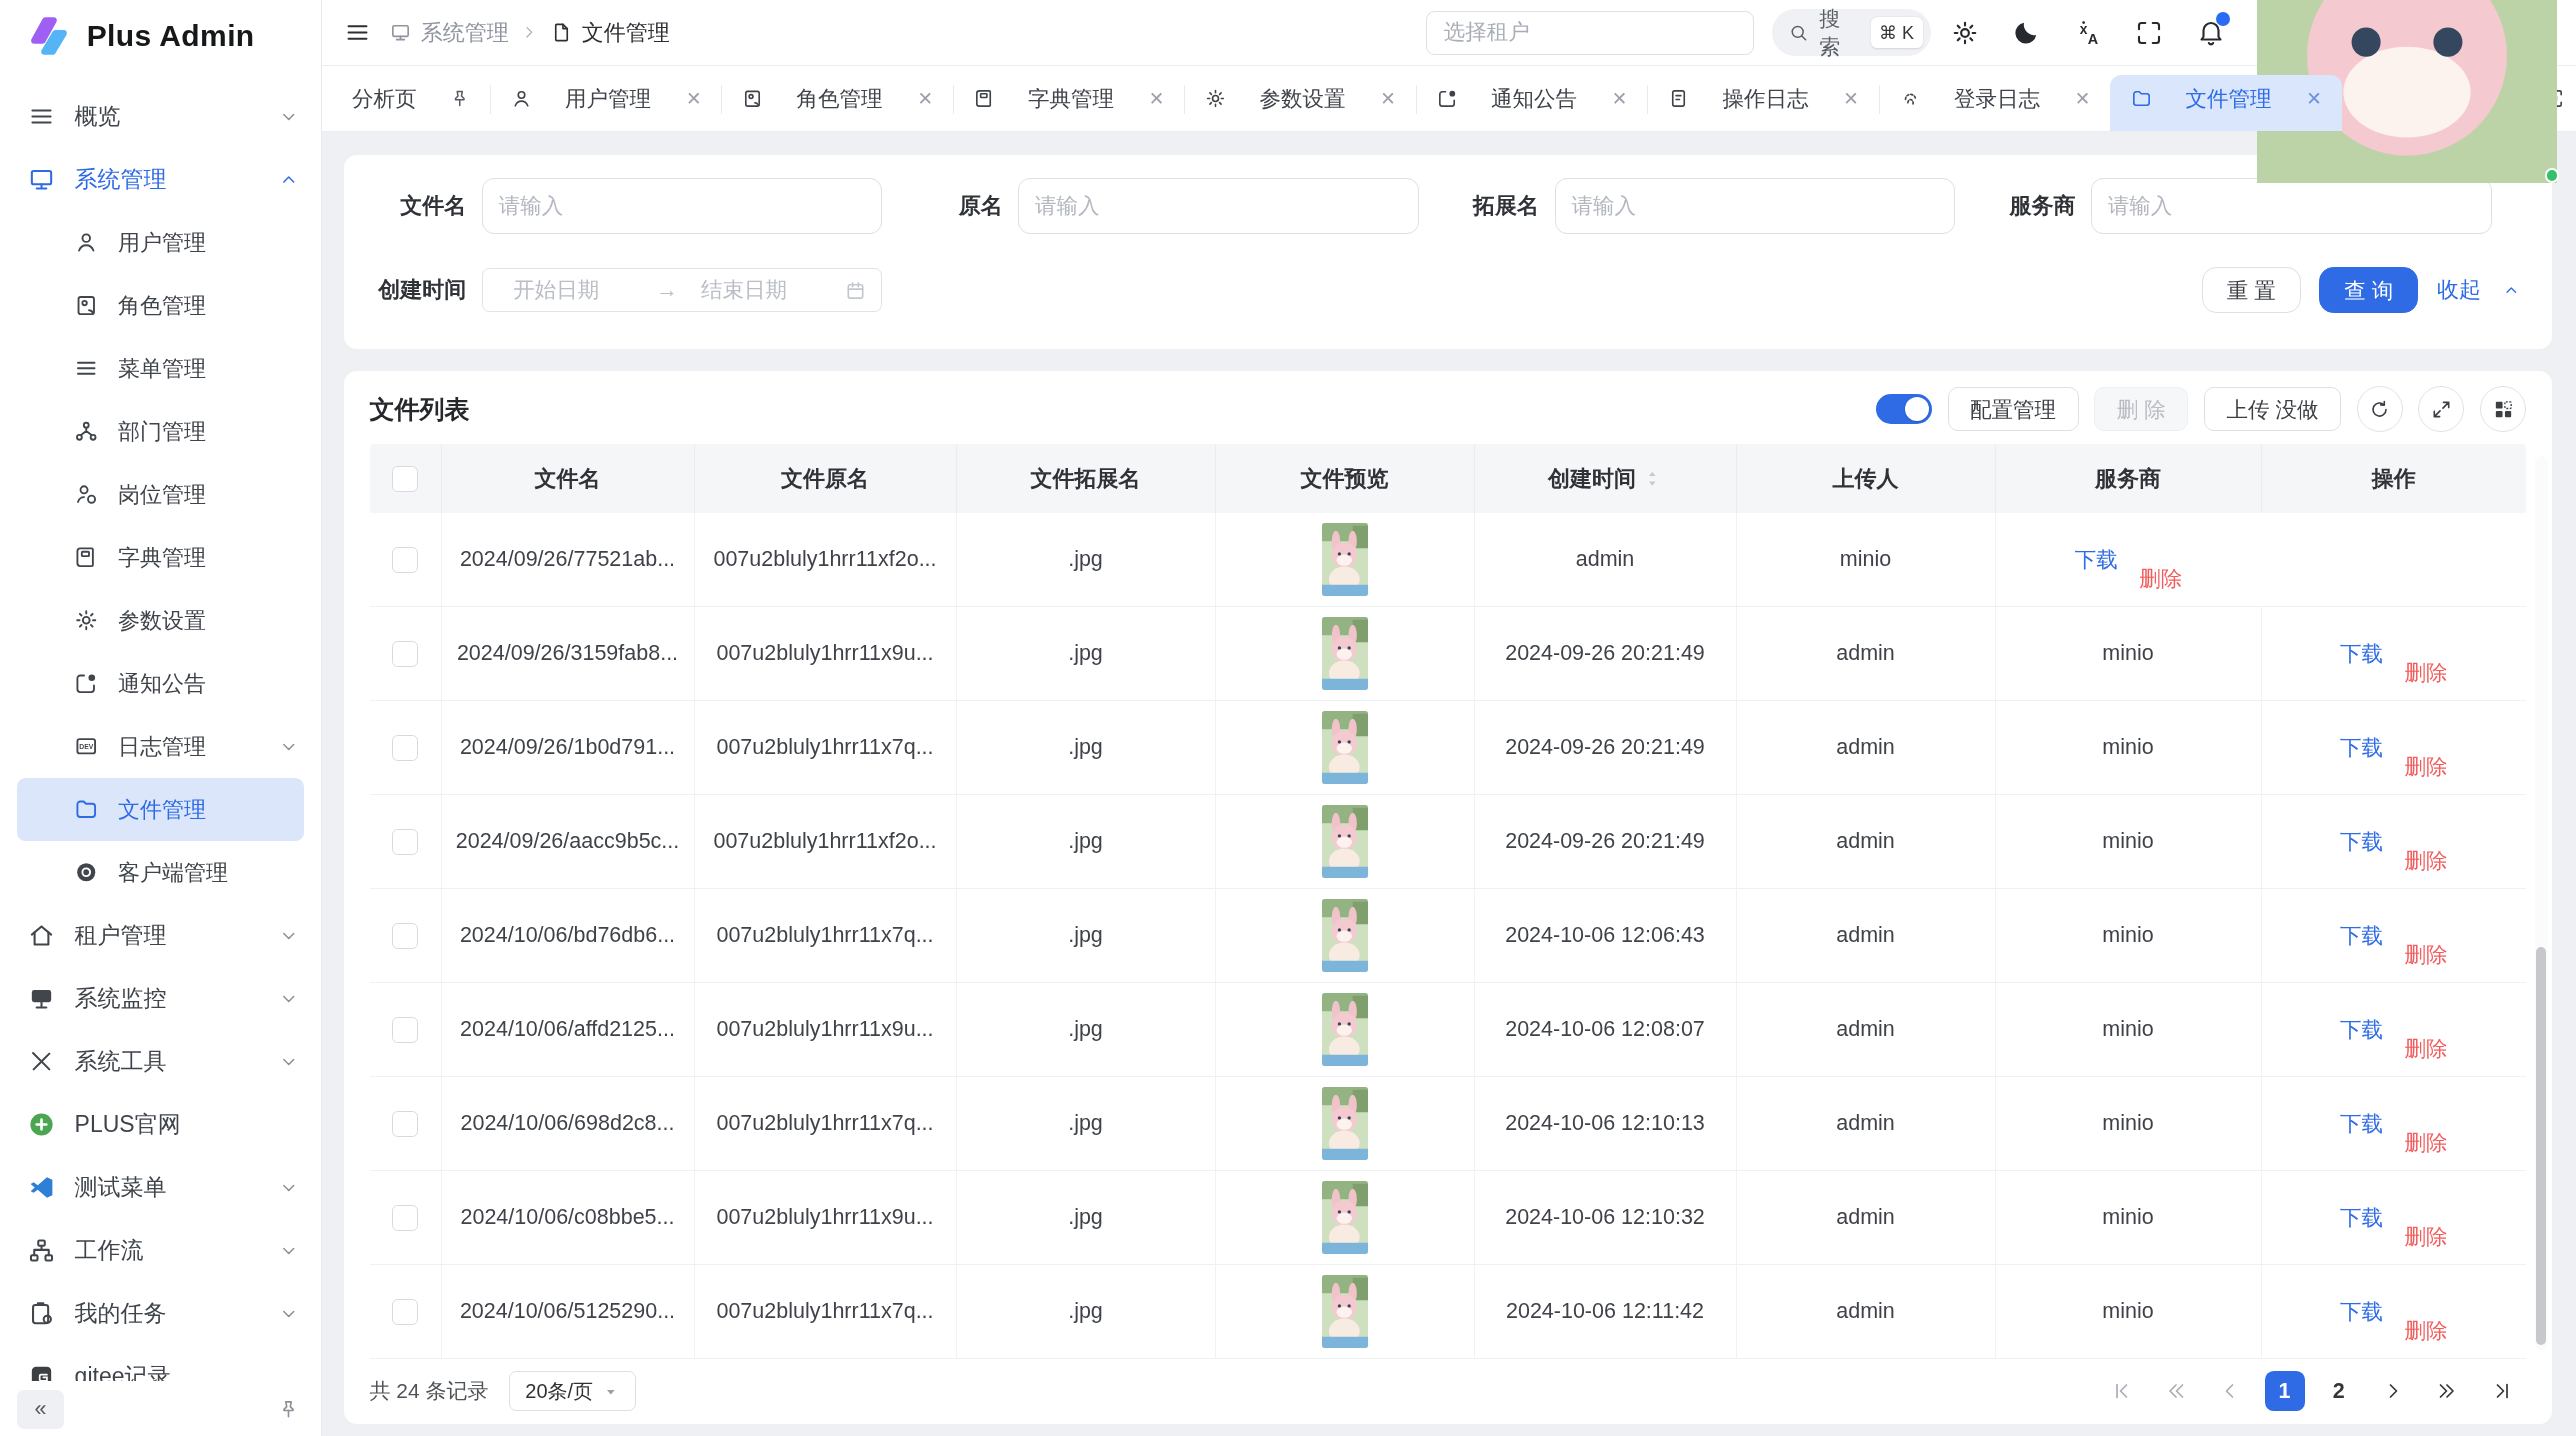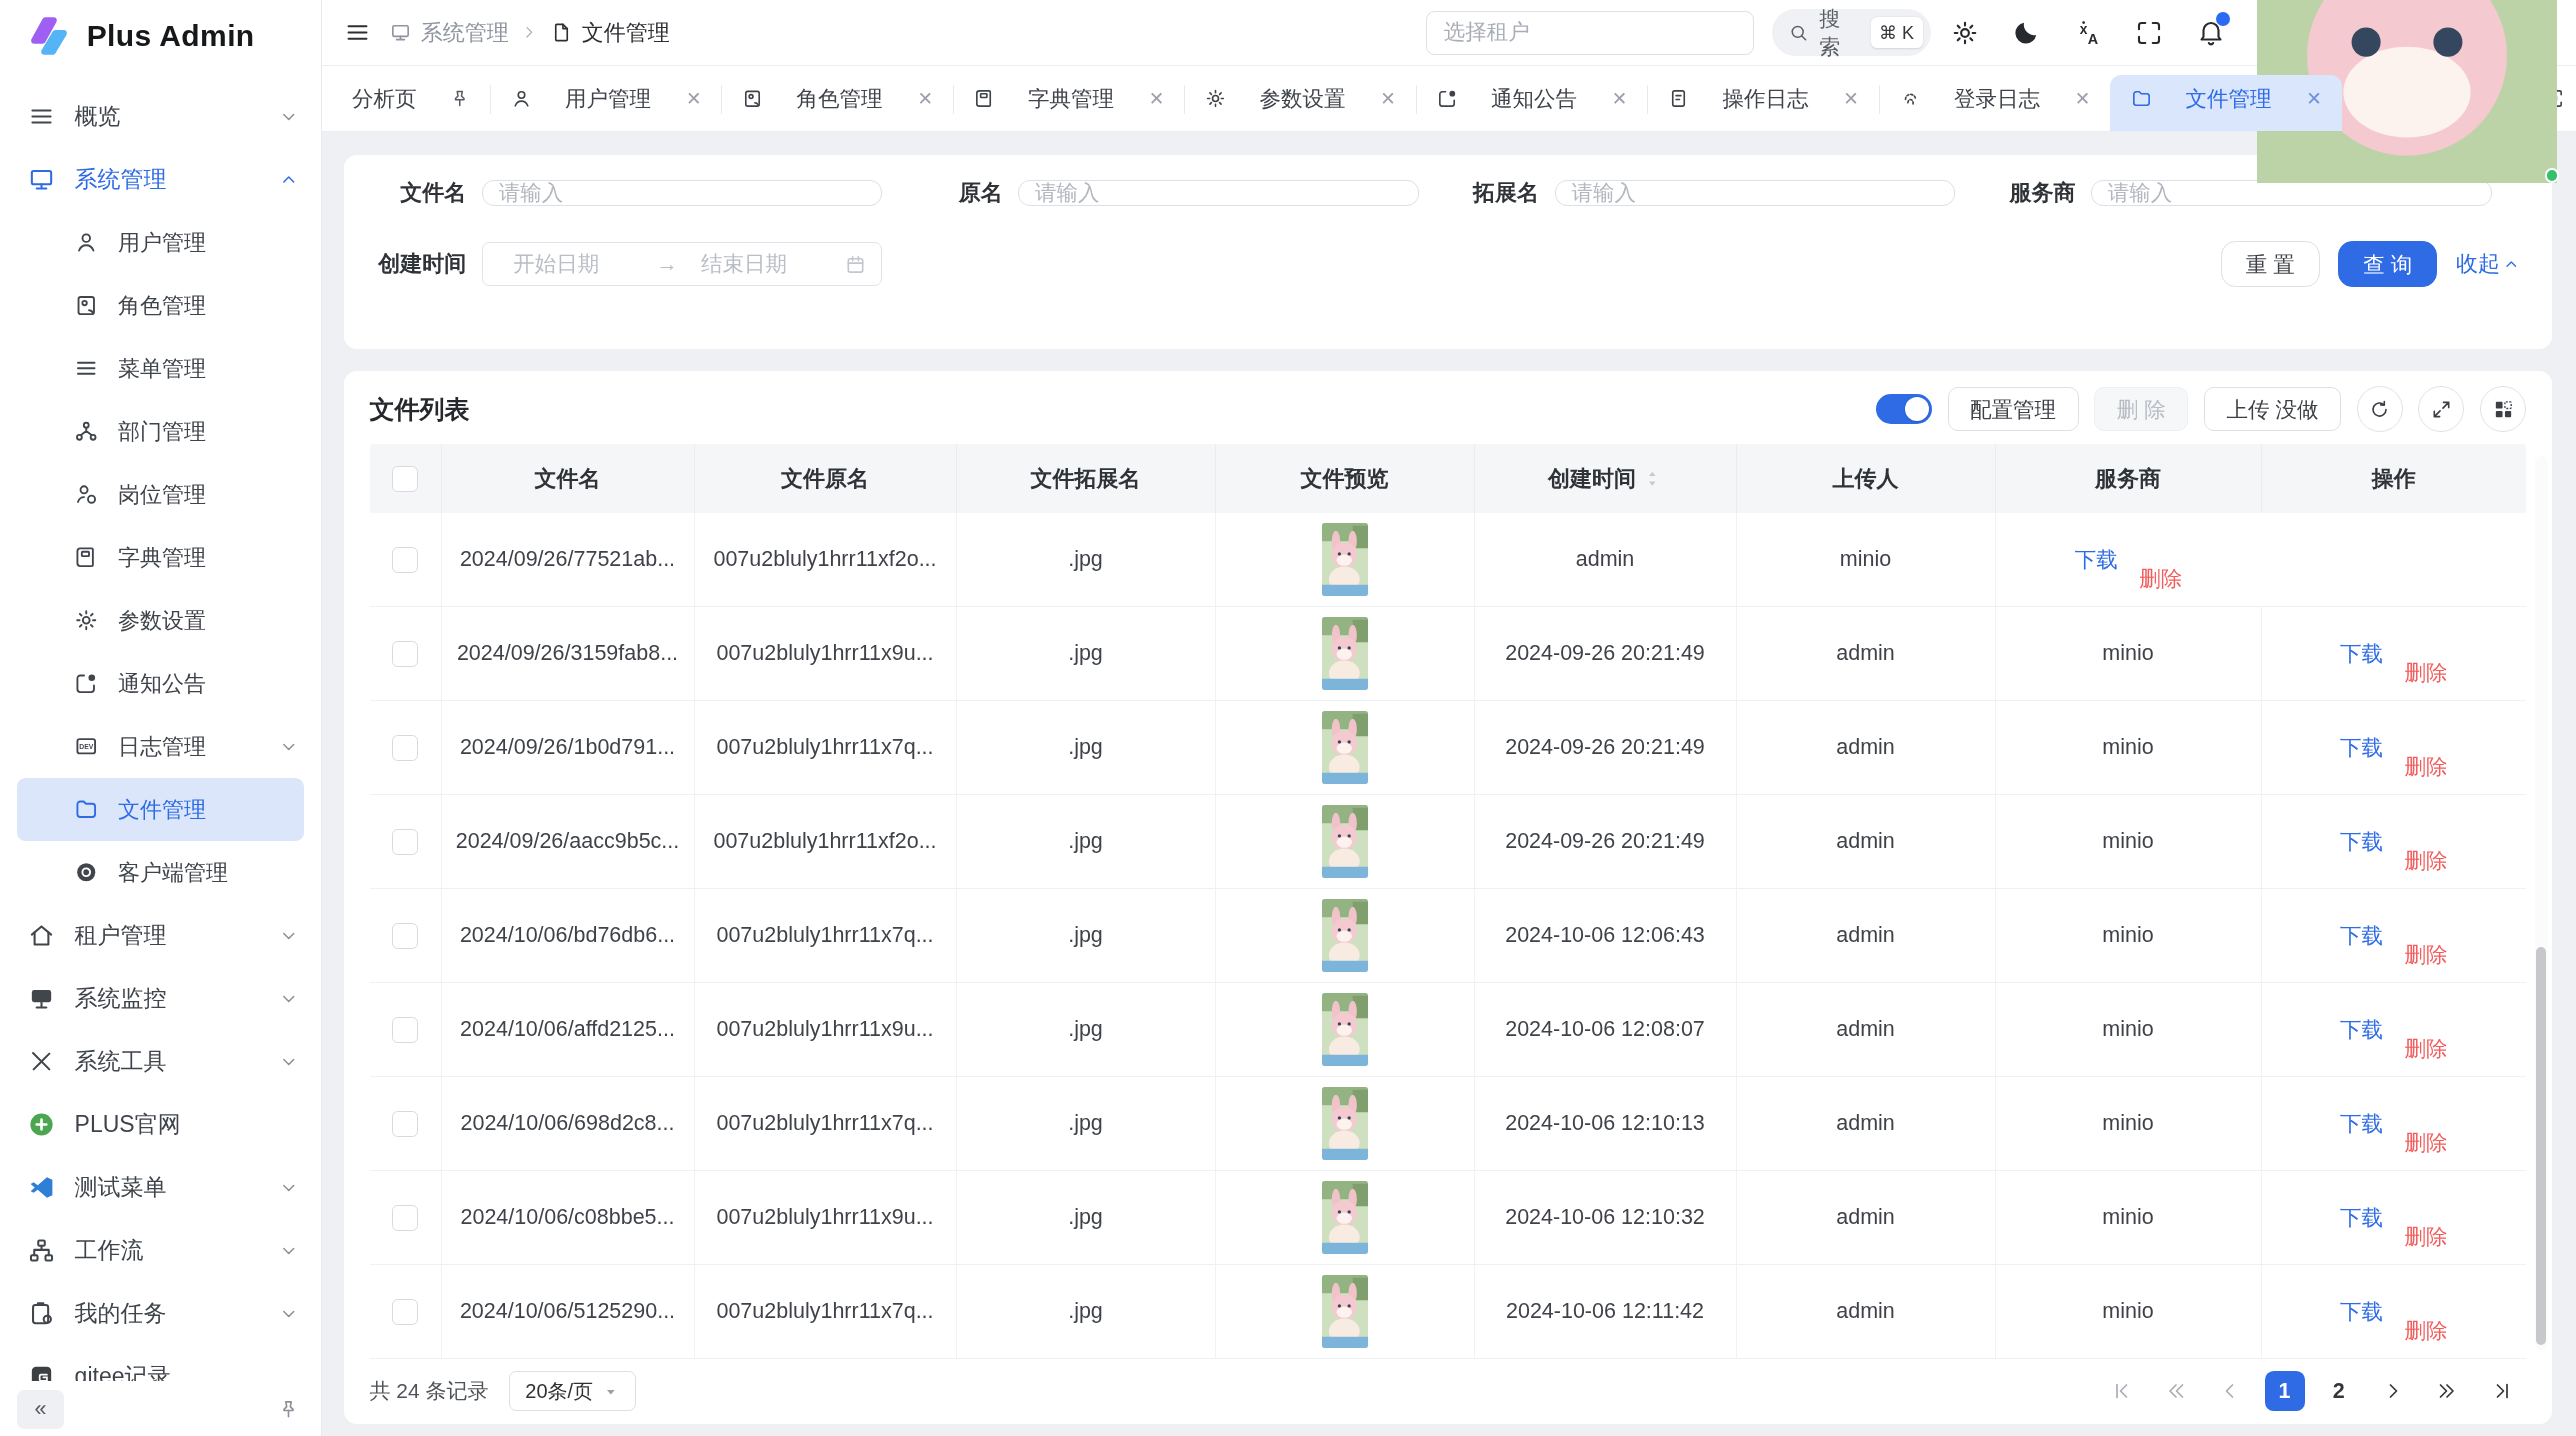--- a/index.html
+++ b/index.html
@@ -74,34 +74,34 @@
   .tab-op .ic { width:23px; height:23px; }
 
   
   .content { flex:1; padding:23px 24px 0 21.5px; overflow:hidden; }
   .card { background:#fff; border-radius:13px; }
 
   .filter-card { padding:23px 31.5px 0 31.5px; height:194px; }
   .f-row { display:flex; align-items:center; }
   .f-col { display:flex; align-items:center; width:25%; padding-right:29px; }
   .f-label { width:107px; text-align:right; font-size:22px; color:#2f3237; font-weight:bold; padding-right:15.7px; white-space:nowrap; }
-  .f-input { flex:1; height:26px; border:1.1px solid #dcdfe6; border-radius:12px; font-size:21.5px; padding:0 15.7px; color:#303133; outline:none; min-width:0; }
+  .f-input { flex:1; height:56px; border:1.1px solid #dcdfe6; border-radius:12px; font-size:21.5px; padding:0 15.7px; color:#303133; outline:none; min-width:0; }
   .f-input::placeholder { color:#b3b7bf; }
   .f-row2 { margin-top:33px; display:flex; align-items:center; }
   .date-col { display:flex; align-items:center; width:25%; padding-right:29px; }
   .date-range { flex:1; height:44px; border:1.1px solid #e0e3e9; border-radius:7.2px; display:flex; align-items:center; padding:0 14.3px; gap:7.2px; }
   .date-in { border:none; outline:none; font-size:21.5px; width:40%; color:#303133; min-width:0;margin-left:16px; }
   .date-in::placeholder { color:#b9bdc5; }
   .date-arrow { color:#b9bdc5; font-size:21.5px; flex:0 0 auto; }
   .date-cal { width:23px; height:23px; color:#c2c6cd; margin-left:auto; flex:0 0 auto; }
   .f-actions { margin-left:auto; display:flex; align-items:center; gap:18.6px; }
   .btn { height:46px; border-radius:14.3px; font-size:21.5px; display:inline-flex; align-items:center; justify-content:center; padding:0 24px; cursor:pointer; white-space:nowrap; }
   .btn-plain { background:#fff; border:1.1px solid #dcdfe6; color:#3c3f44; }
   .btn-primary { background:var(--primary); border:1.1px solid var(--primary); color:#fff; }
-  .collapse-link { color:var(--primary); font-size:22px; display:flex; align-items:center; gap:2px; cursor:pointer; font-weight:500; }
+  .collapse-link { color:var(--primary); font-size:22px; display:flex; align-items:center; gap:21px; cursor:pointer; font-weight:500; }
   .collapse-link .ic { width:18.6px; height:18.6px; }
 
   .table-card { margin-top:21.5px; height:1053px; padding:15.7px 26px 0 26px; position:relative; display:flex; flex-direction:column; }
   .t-toolbar { height:47px; display:flex; align-items:center; }
   .t-title { font-size:25px; font-weight:bold; color:#26282c; }
   .t-tools { margin-left:auto; display:flex; align-items:center; gap:15.7px; }
   .toggle { width:56px; height:30px; border-radius:15px; background:var(--primary); position:relative; cursor:pointer; }
   .toggle .knob { position:absolute; top:2.9px; right:2.9px; width:24px; height:24px; border-radius:50%; background:#fff; box-shadow:0 0.7px 2.1px rgba(0,0,0,.2); }
   .btn-sm { height:44px; border-radius:10px; font-size:21.5px; padding:0 21.5px; }
   .btn-disabled { background:#f6f7f9; border:1.1px solid #edeff2; color:#b7bbc2; cursor:not-allowed; }

